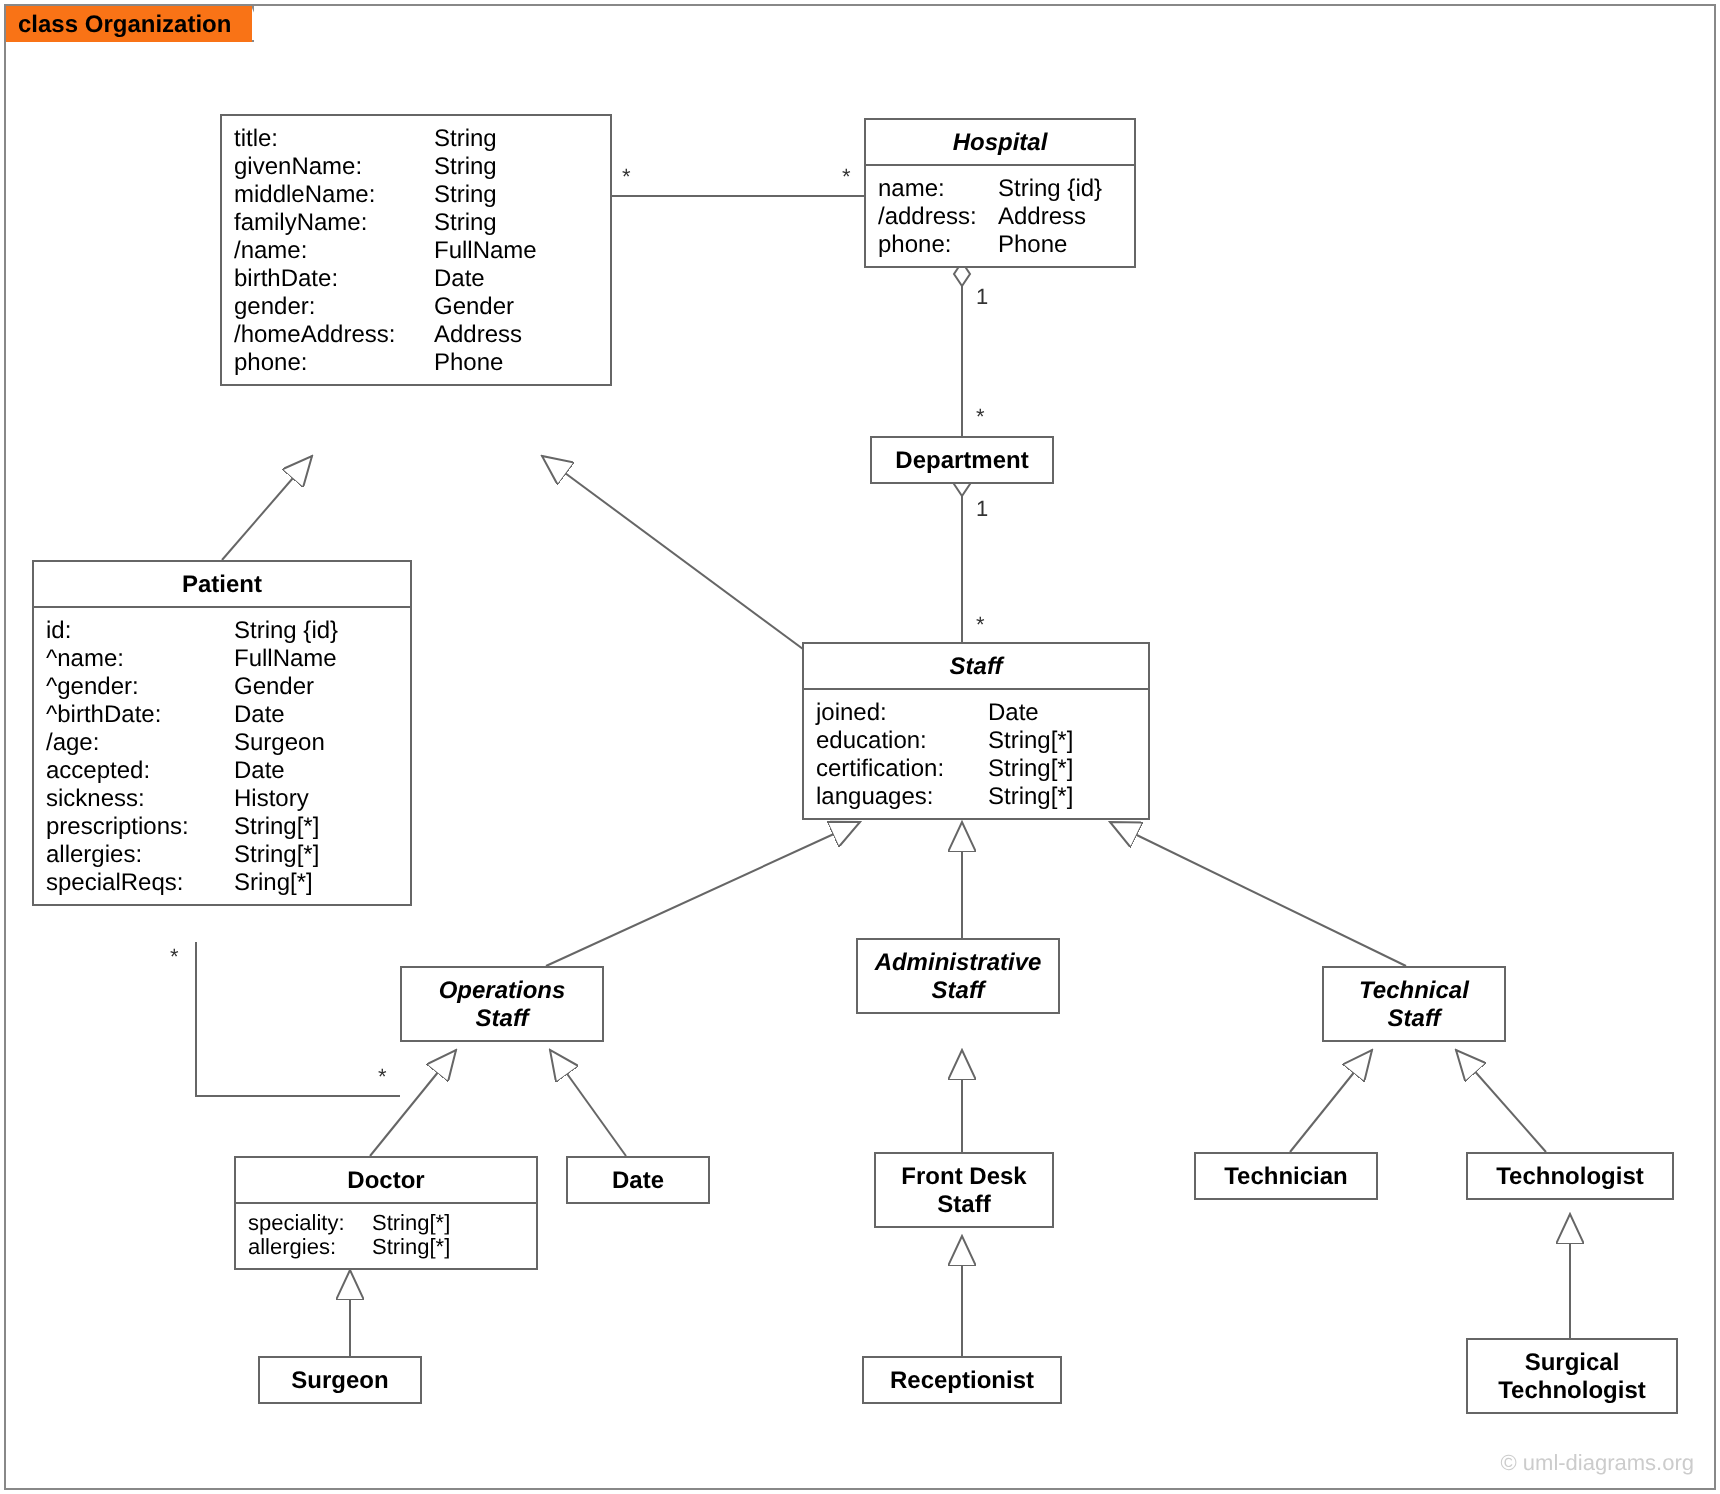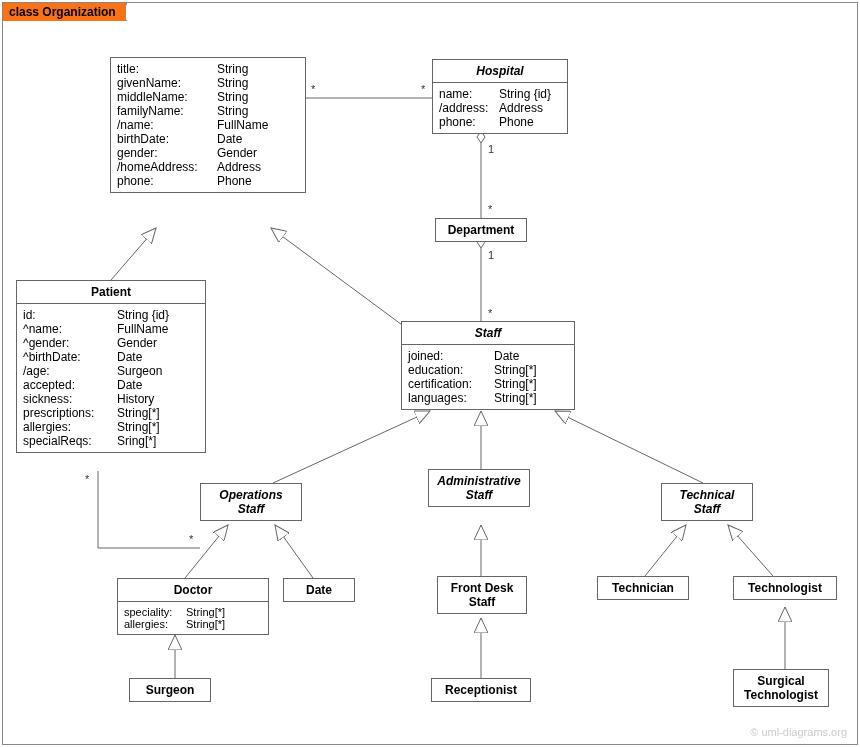--- a/index.html
+++ b/index.html
@@ -329,19 +329,19 @@
   </div>
 
   <div class="class-box" style="left:126px; top:675px; width:82px">
     <div class="class-title no-italic" style="border-bottom:none">Surgeon</div>
   </div>
 
   <div class="class-box" style="left:428px; top:675px; width:100px">
     <div class="class-title no-italic" style="border-bottom:none">Receptionist</div>
   </div>
 
-  <div class="class-box" style="left:730px; top:666px; width:96px">
+  <div class="class-box" style="left:730px; top:666px; width:106px">
     <div class="class-title no-italic" style="border-bottom:none; white-space:pre-line">Surgical
 Technologist</div>
   </div>
 
   <div class="watermark">© uml-diagrams.org</div>
 </div>
 
 </body></html>

